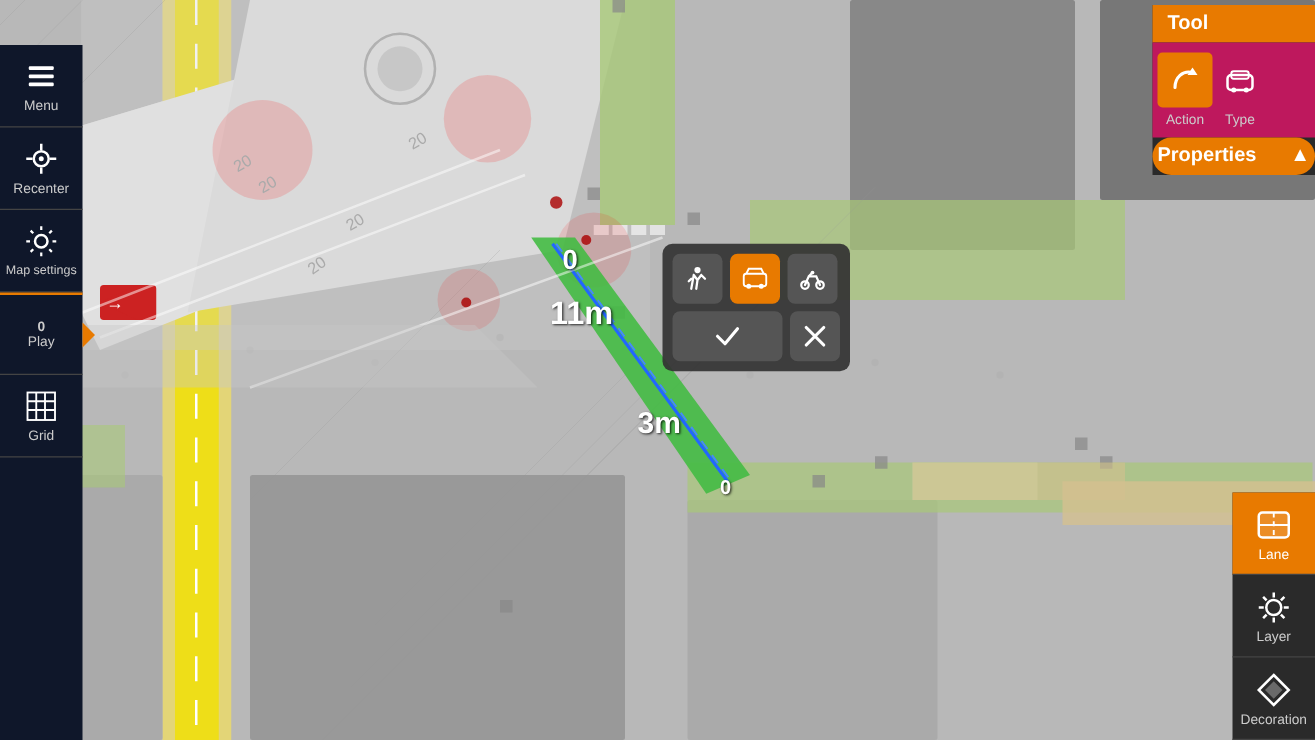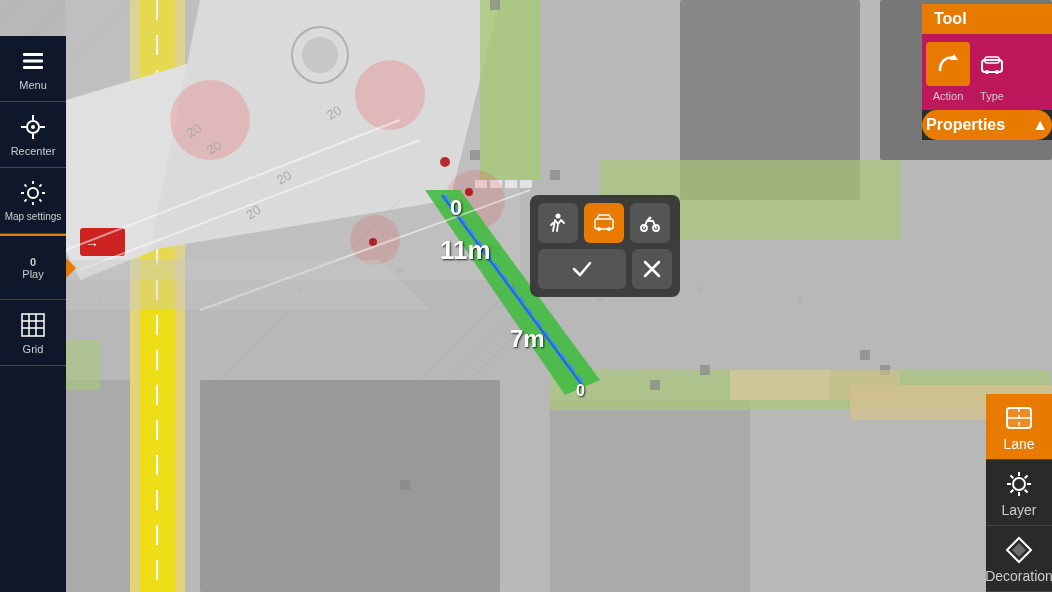--- a/index.html
+++ b/index.html
@@ -150,21 +150,21 @@
     .right-sidebar-btn.active {
       background-color: #e87a00;
     }
 
     .right-sidebar-btn svg {
       width: 32px; height: 32px;
       margin-bottom: 2px;
     }
 
     .right-sidebar-btn span {
-      font-size: 14px;
+      font-size: 11px;
       color: #ccc;
     }
 
     .right-sidebar-btn.active span {
       color: white;
     }
 
     
     #map-popup {
       position: absolute;
@@ -339,21 +339,21 @@
     <text x="250" y="220" fill="#aaa" font-size="13" transform="rotate(-35,250,220)">20</text>
 
     <polygon points="66,260 380,260 430,310 66,310" fill="#c8c8c8" opacity="0.4"></polygon>
 
     <polygon points="850,385 1052,385 1052,420 850,420" fill="#d4c090" opacity="0.8"></polygon>
     <polygon points="730,370 900,370 900,400 730,400" fill="#d4c090" opacity="0.6"></polygon>
   </svg>
 
   <div class="map-label" style="left: 450px; top: 195px;">0</div>
   <div class="map-label" style="left: 440px; top: 235px; font-size:26px;text-align:right;">11m</div>
-  <div class="map-label" style="left: 510px; top: 325px; font-size:24px;">7m</div>
+  <div class="map-label" style="left: 510px; top: 325px; font-size:24px;">3m</div>
   <div class="map-label" style="left: 576px; top: 382px; font-size:16px;">0</div>
 </div>
 
 <div id="left-sidebar">
 
   <div class="sidebar-btn">
     <svg viewBox="0 0 28 28" fill="none">
       <rect x="4" y="6" width="20" height="3" rx="1" fill="white"></rect>
       <rect x="4" y="12.5" width="20" height="3" rx="1" fill="white"></rect>
       <rect x="4" y="19" width="20" height="3" rx="1" fill="white"></rect>

